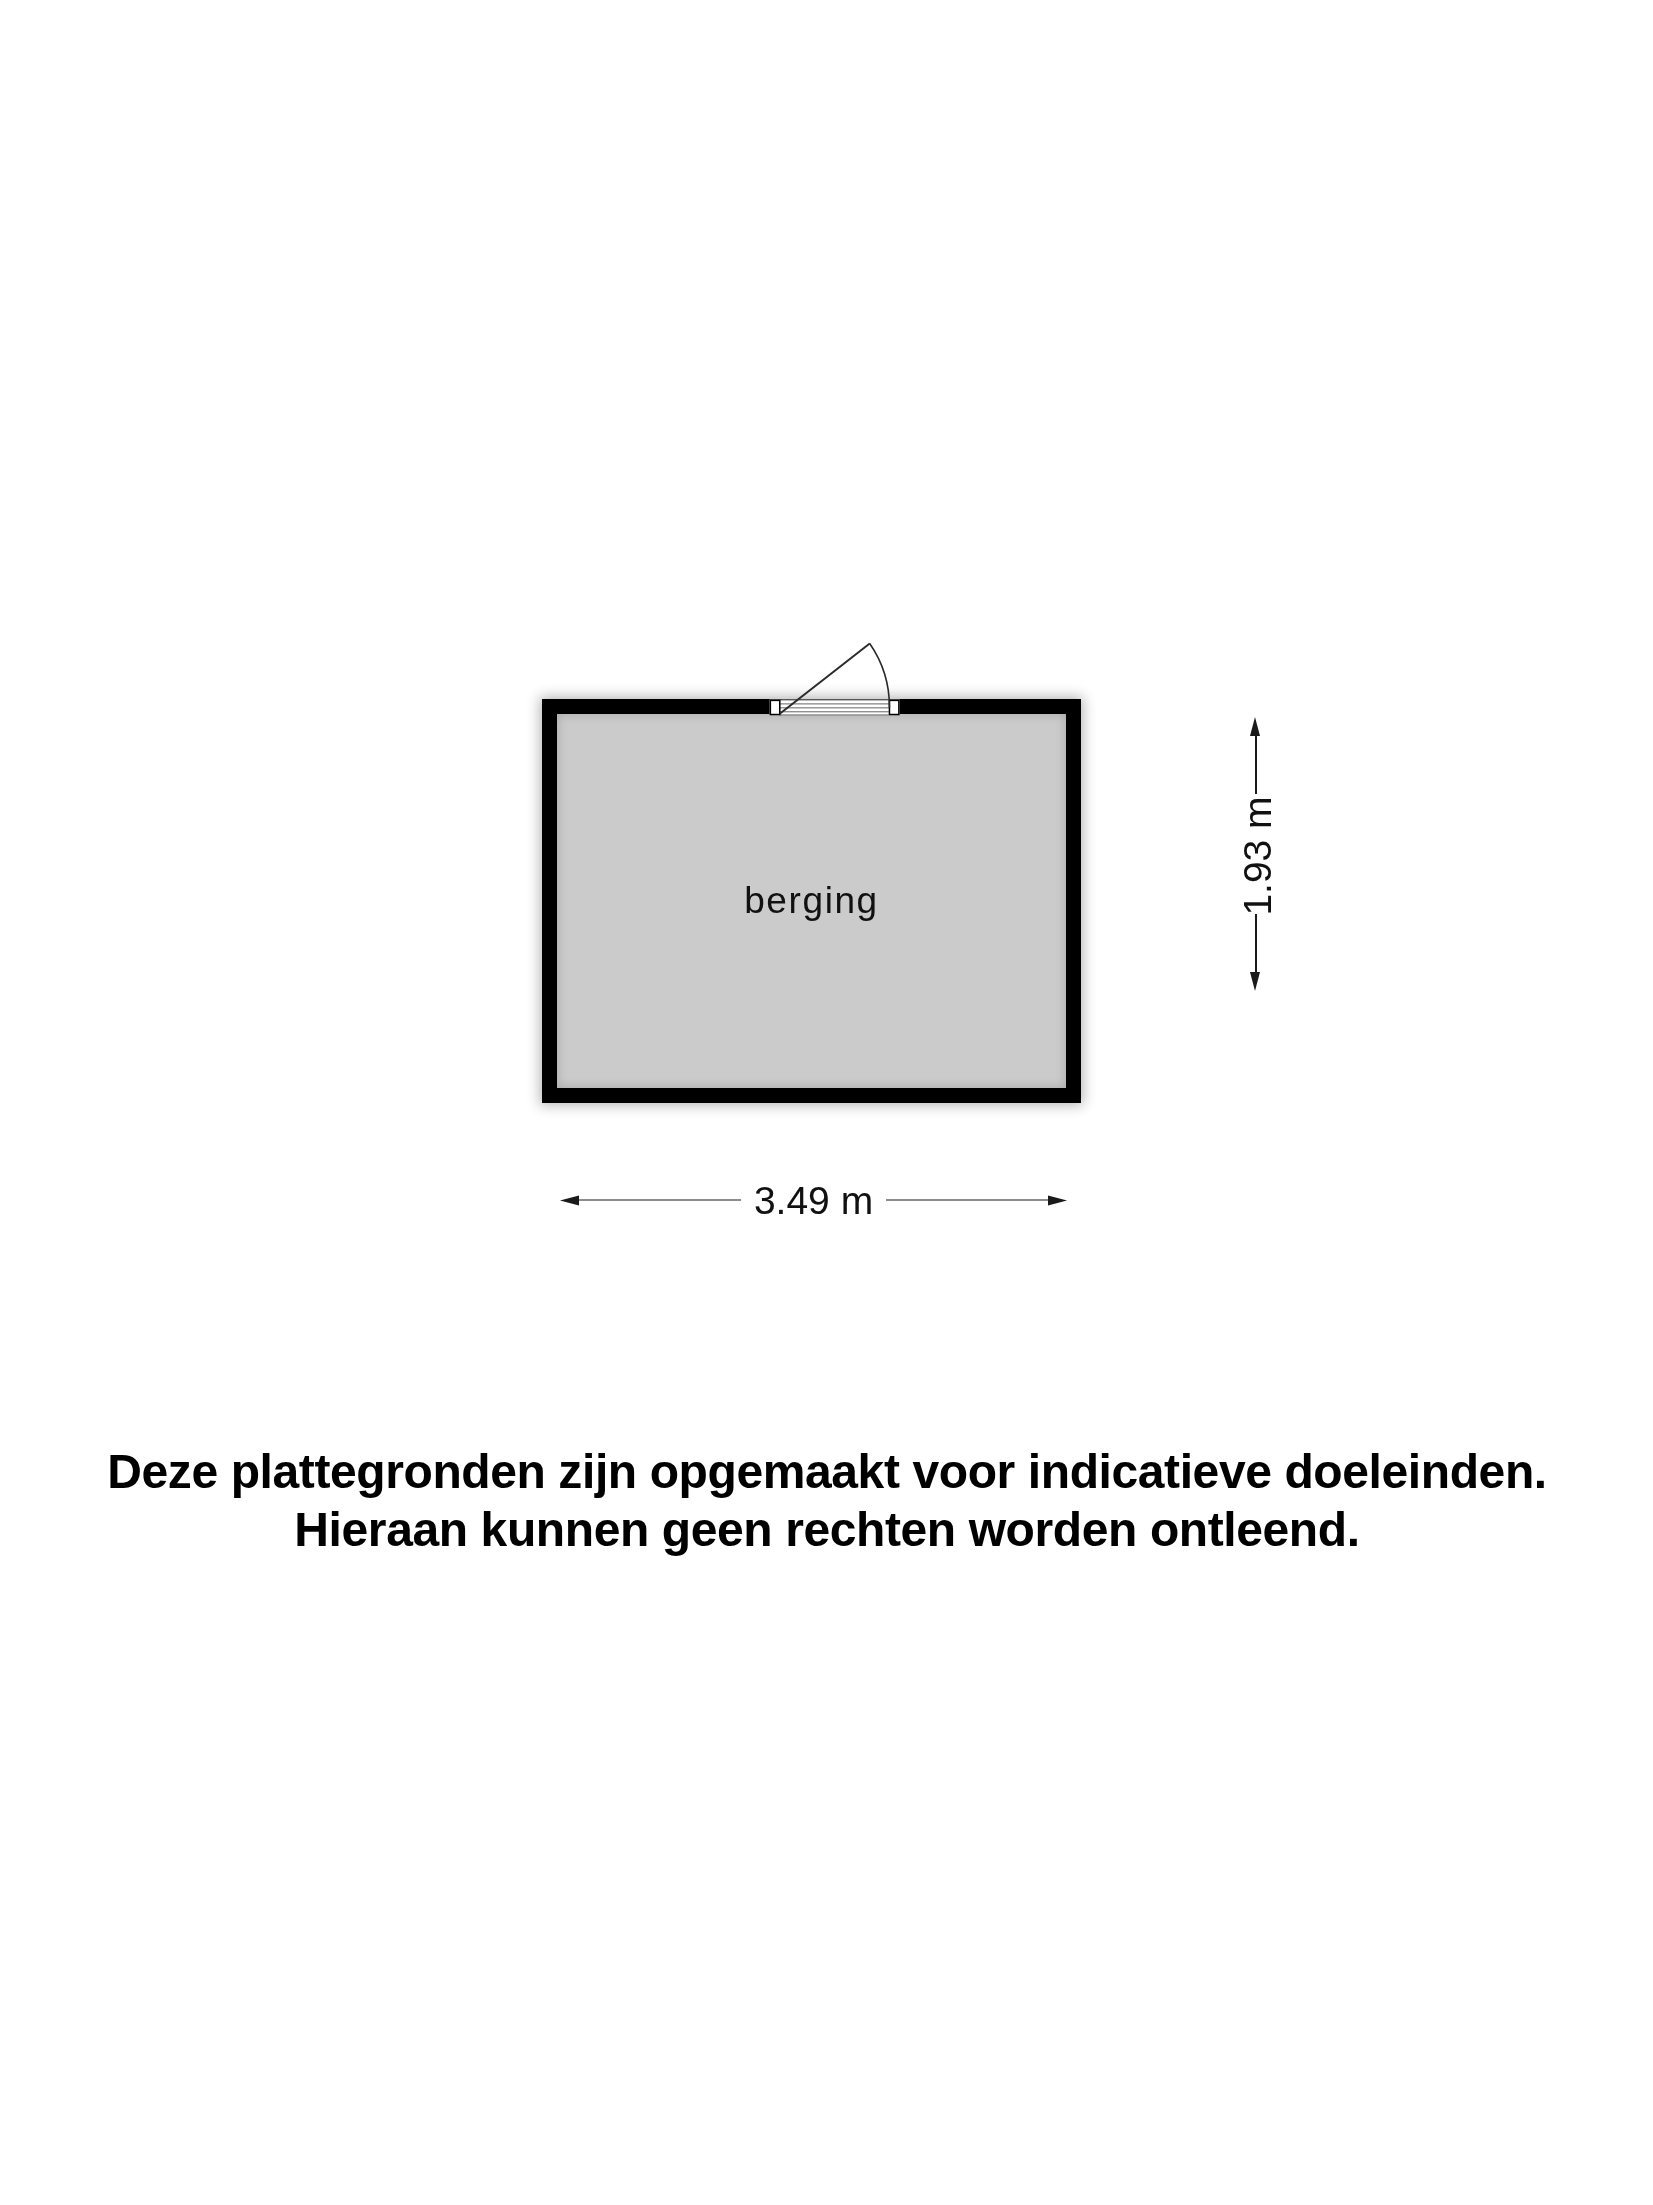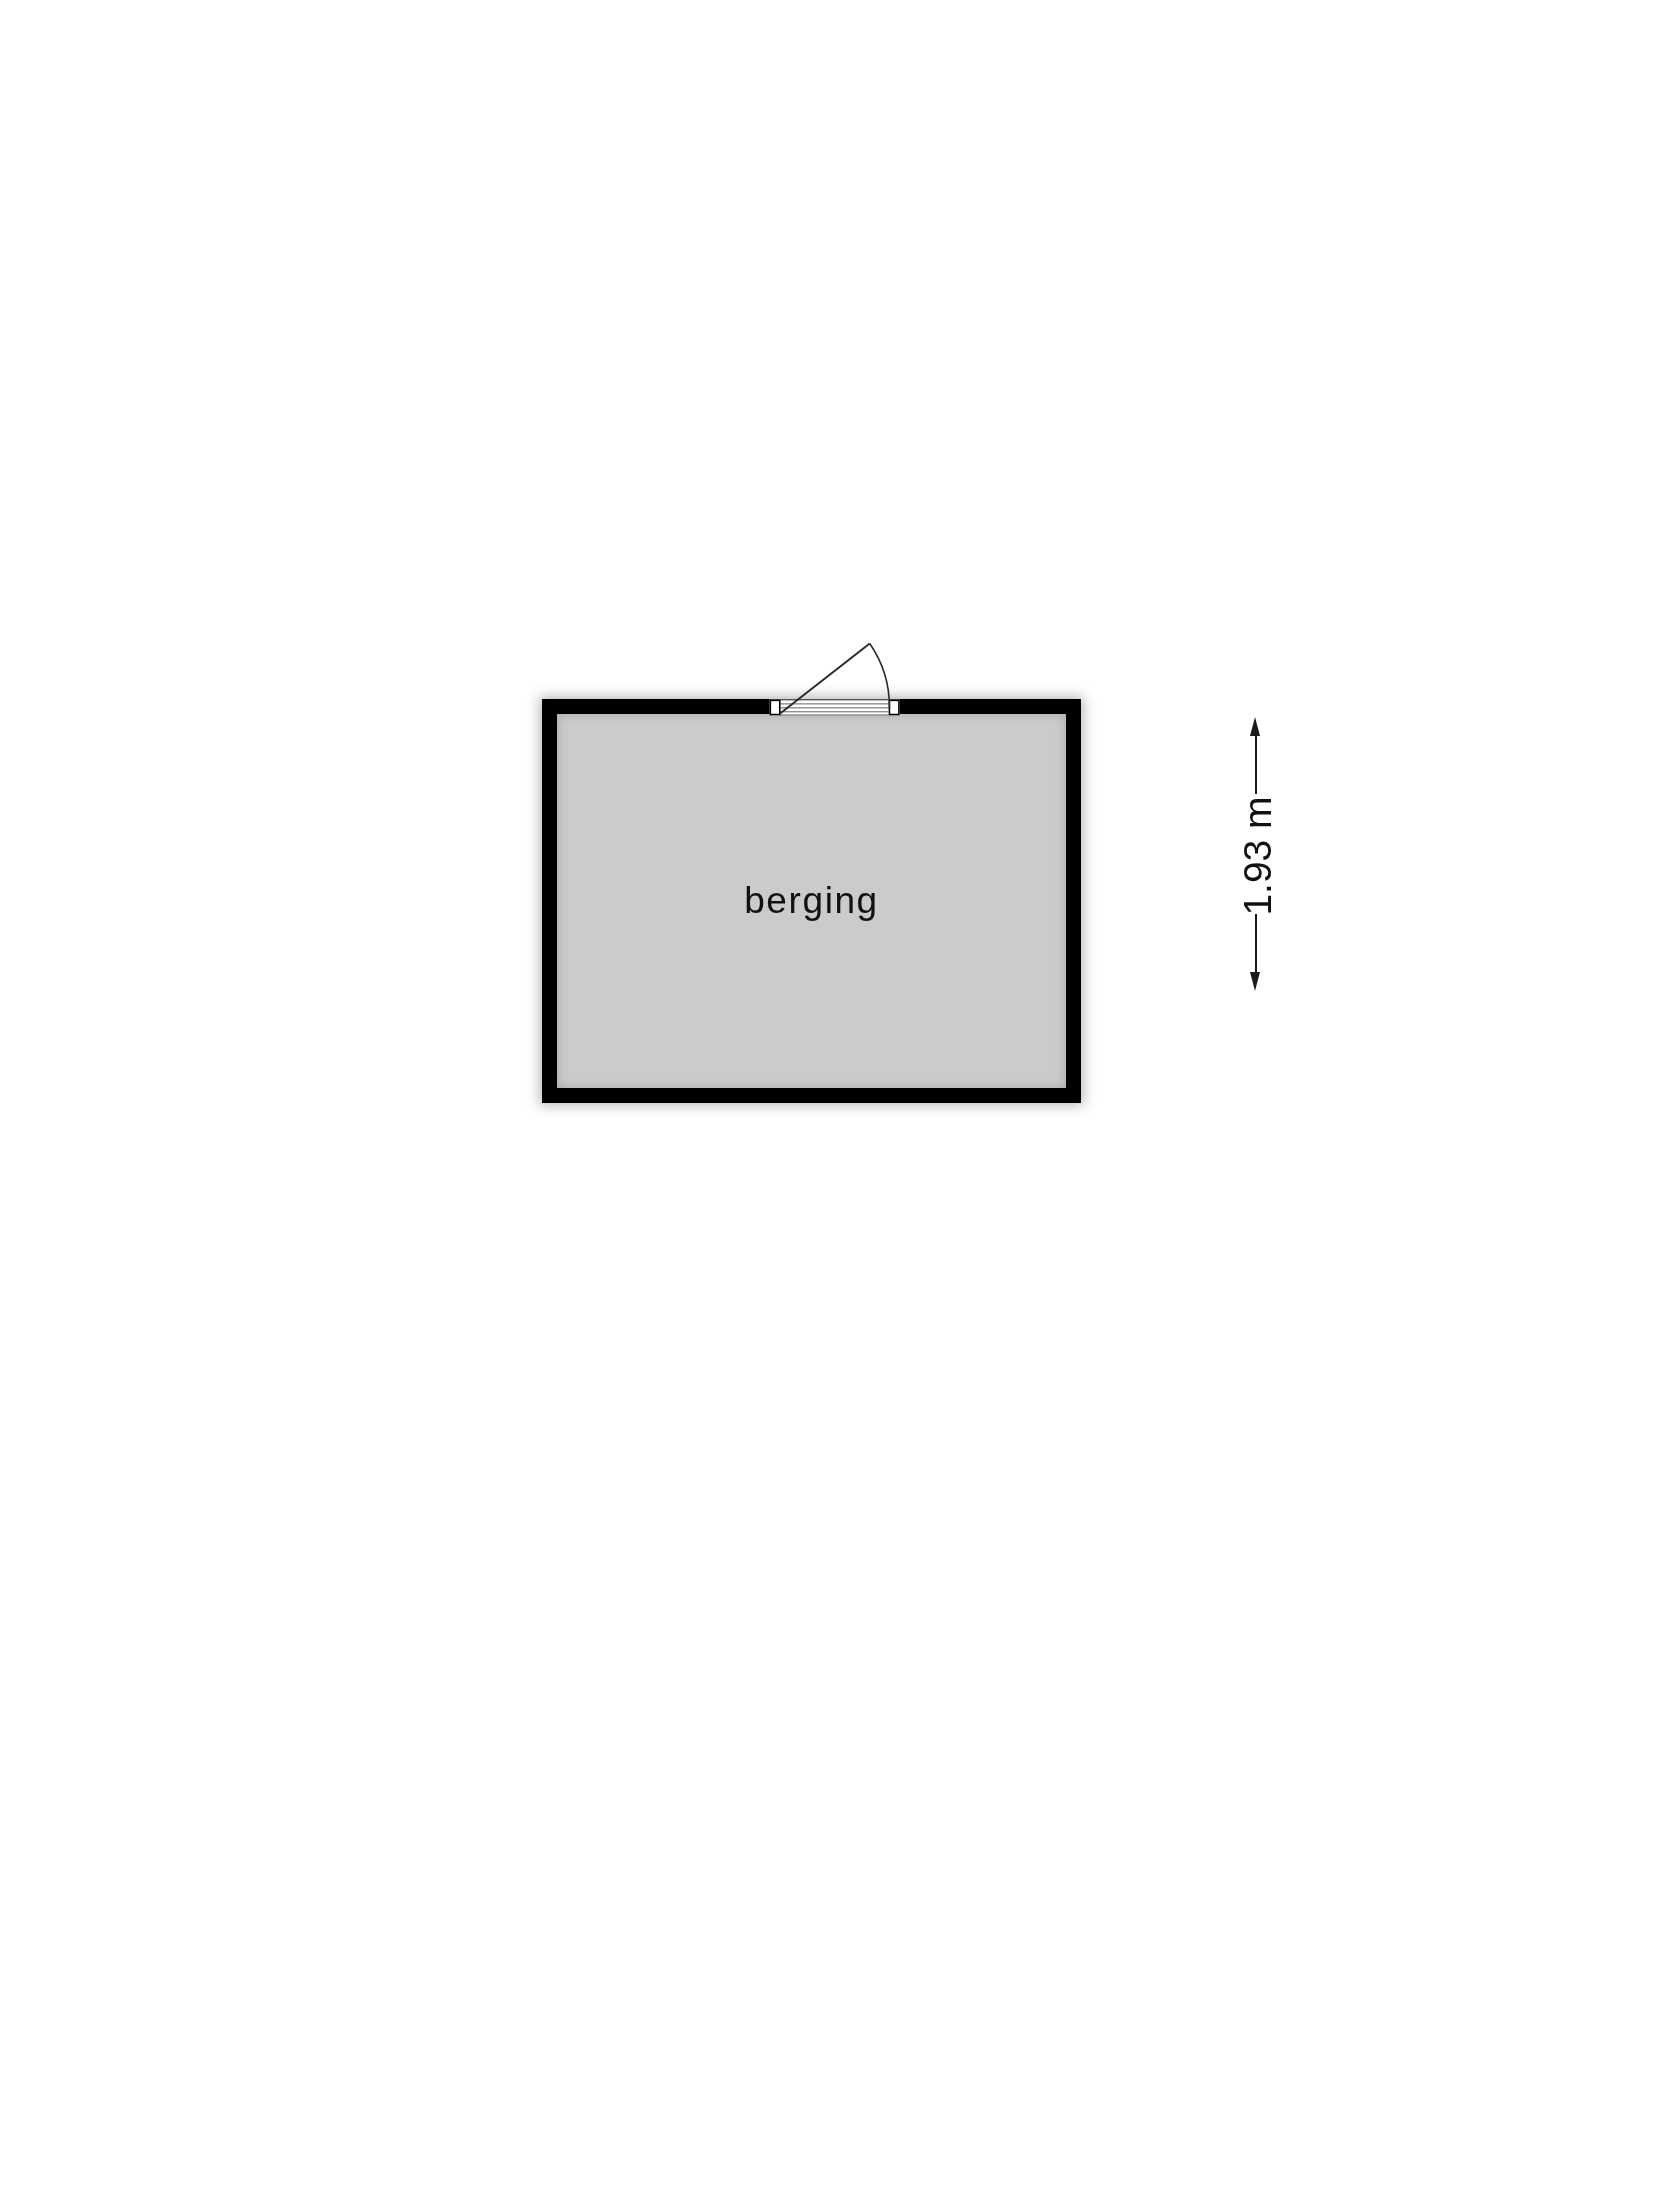--- a/index.html
+++ b/index.html
@@ -119,16 +119,27 @@
   </svg>
 
   <div class="vdim">
     <div class="vd-arrow-up"></div>
     <div class="vd-line-top"></div>
     <div class="vd-label">1.93 m</div>
     <div class="vd-line-bottom"></div>
     <div class="vd-arrow-down"></div>
   </div>
 
+  <div class="hdim">
+    <div class="hd-arrow-left"></div>
+    <div class="hd-line"></div>
+    <div class="hd-label">3.49 m</div>
+    <div class="hd-line"></div>
+    <div class="hd-arrow-right"></div>
+  </div>
 
+  <div class="disclaimer">
+    <div>Deze plattegronden zijn opgemaakt voor indicatieve doeleinden.</div>
+    <div>Hieraan kunnen geen rechten worden ontleend.</div>
+  </div>
 
 </div>
 
 
 </body></html>

